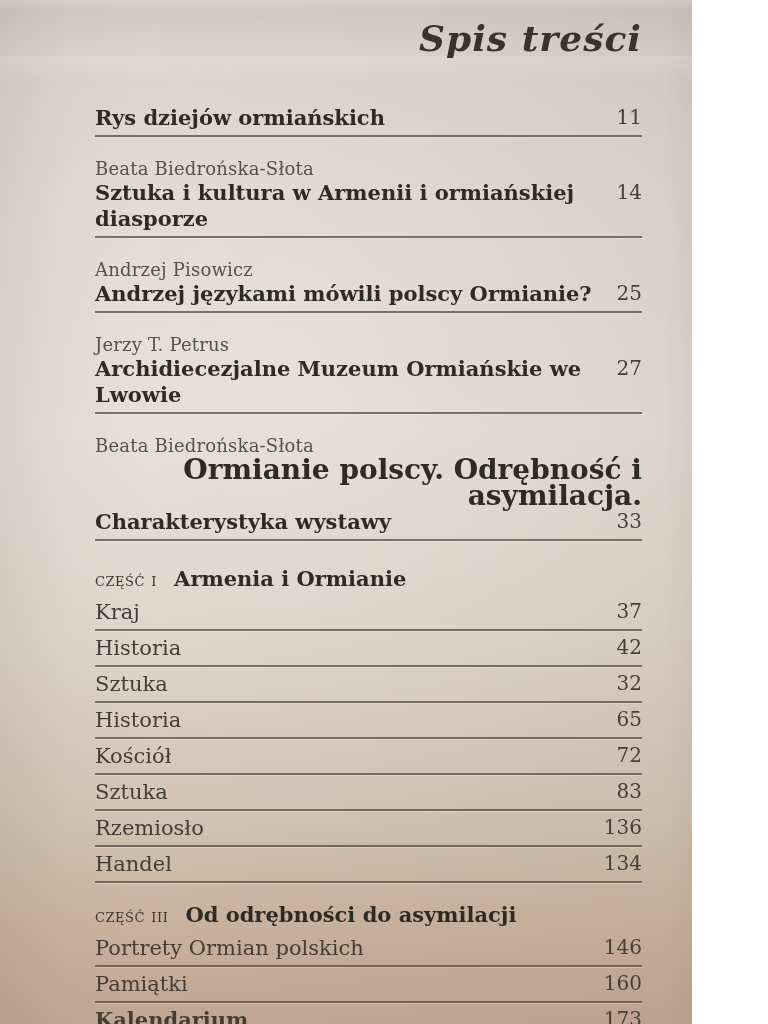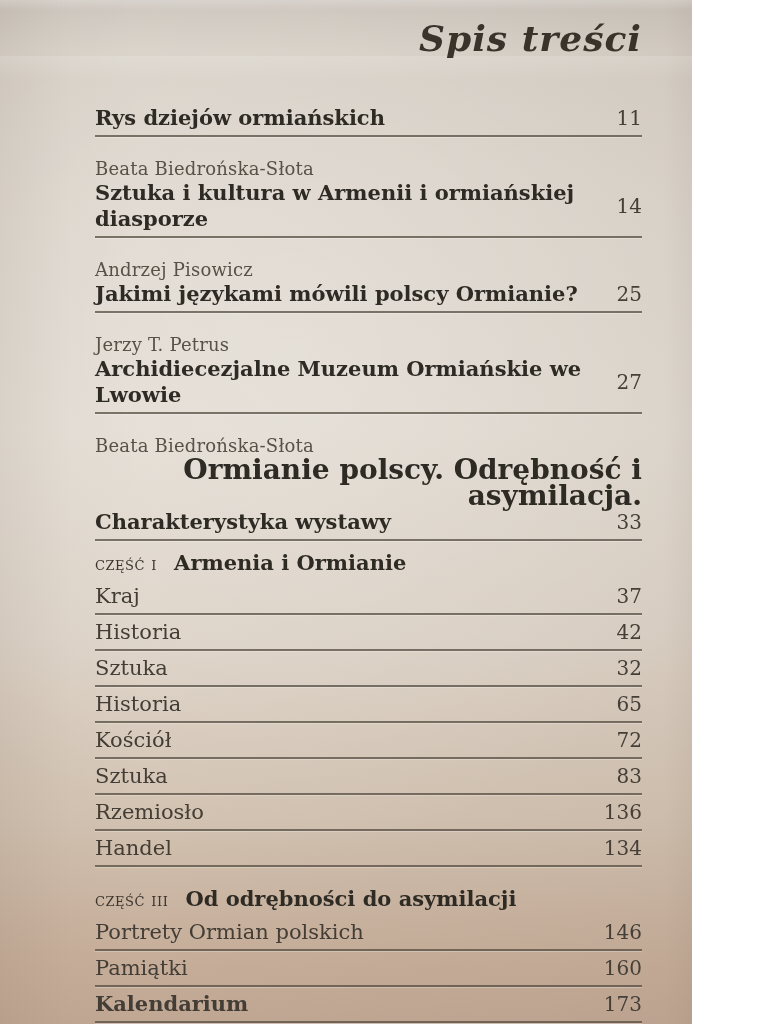--- a/index.html
+++ b/index.html
@@ -42,21 +42,21 @@
   .block.first { margin-top: 44px; }
   .author {
     font-size: 18px;
     line-height: 23px;
     color: #575148;
     letter-spacing: 0.2px;
   }
   .row {
     display: flex;
     justify-content: space-between;
-    align-items: center;
+    align-items: flex-start;
     padding-bottom: 4px;
     border-bottom: 2px solid rgba(86,77,66,0.75);
     box-shadow: 0 1px 0 rgba(255,255,255,0.25);
   }
   .row .t {
     font-size: 21px;
     line-height: 26px;
   }
   .bold { font-weight: bold; color: #2e2a24; }
   .num {
@@ -69,21 +69,21 @@
     font-size: 28px; line-height: 26px; font-weight: bold; color: #2e2a24; text-align: right;
   }
   .heading {
     margin-top: 11px;
     font-size: 21px;
     line-height: 27px;
     font-weight: bold;
     color: #2e2a24;
   }
   .part {
-    margin-top: 8px;
+    margin-top: 24px;
     margin-bottom: 4px;
     line-height: 28px;
   }
   .part-label {
     font-variant: small-caps;
     font-size: 19px;
     letter-spacing: 0.5px;
     color: #3c362f;
   }
   .part-title {
@@ -118,21 +118,21 @@
       <div class="author">Beata Biedrońska-Słota</div>
       <div class="row">
         <span class="t bold">Sztuka i kultura w Armenii i ormiańskiej diasporze</span>
         <span class="num">14</span>
       </div>
     </div>
 
     <div class="block">
       <div class="author">Andrzej Pisowicz</div>
       <div class="row">
-        <span class="t bold">Jakimi językami mówili polscy Ormianie?</span>
+        <span class="t bold">Andrzej językami mówili polscy Ormianie?</span>
         <span class="num">25</span>
       </div>
     </div>
 
     <div class="block">
       <div class="author">Jerzy T. Petrus</div>
       <div class="row">
         <span class="t bold">Archidiecezjalne Muzeum Ormiańskie we Lwowie</span>
         <span class="num">27</span>
       </div>

